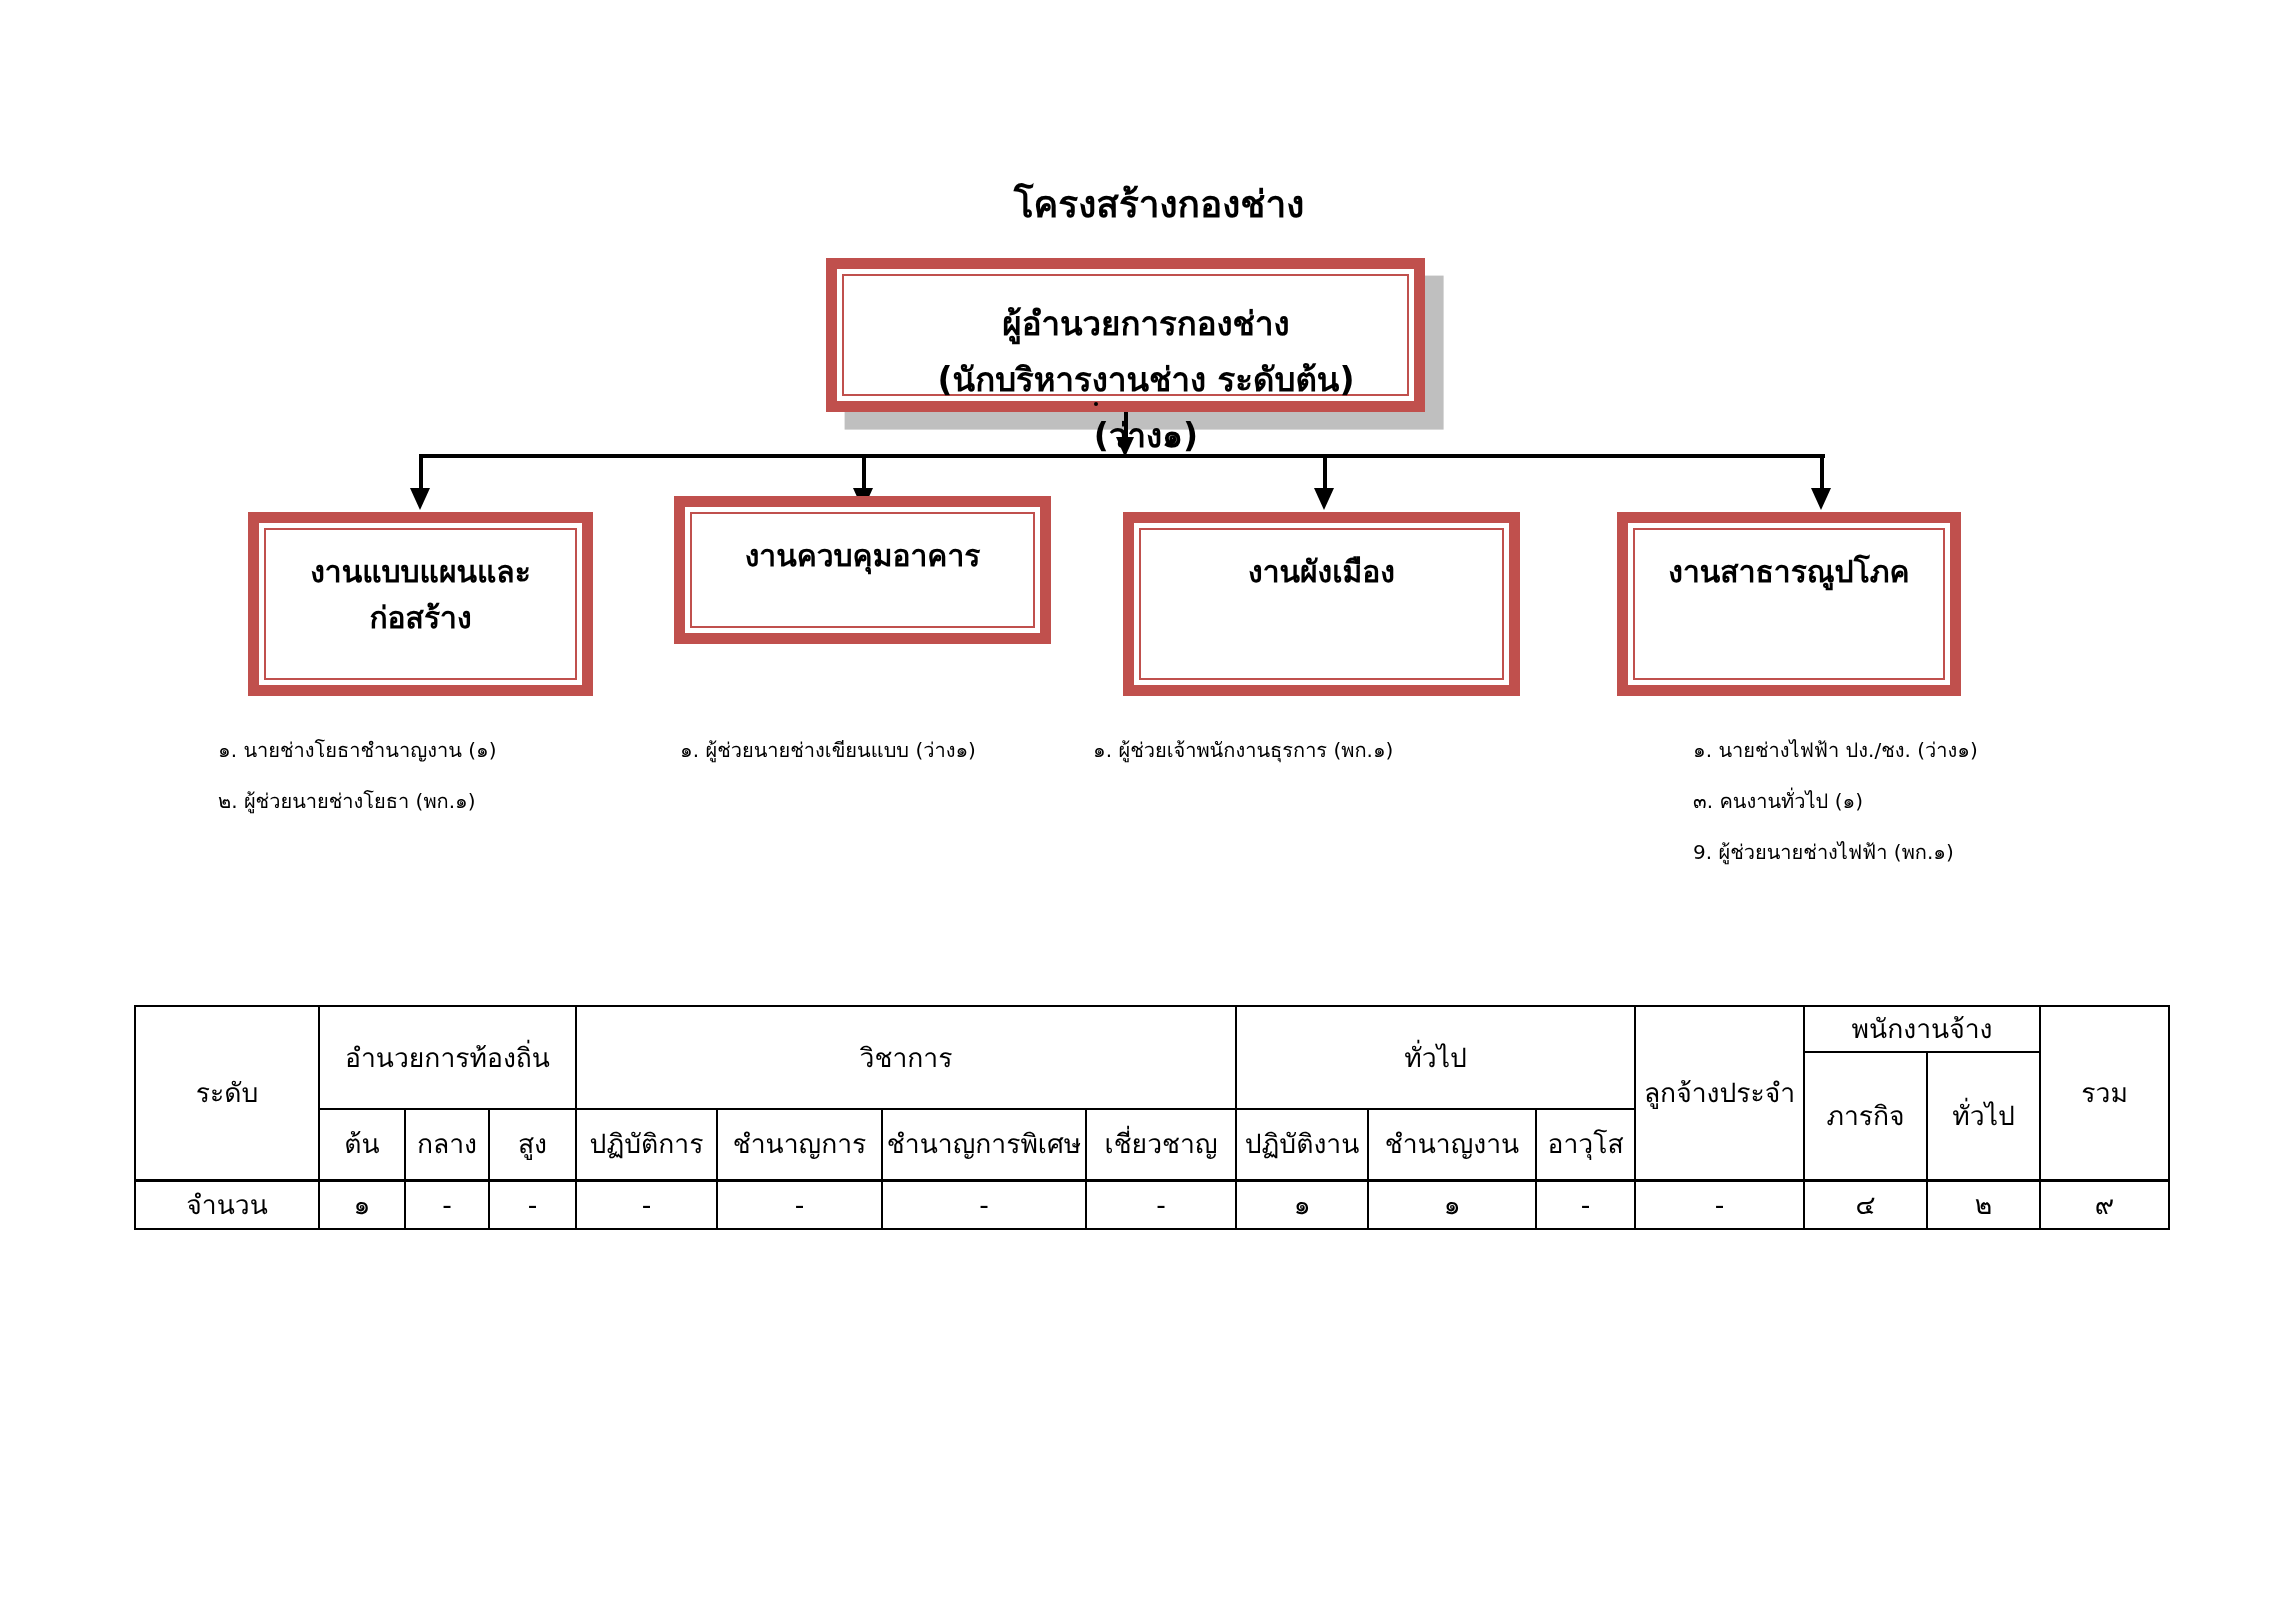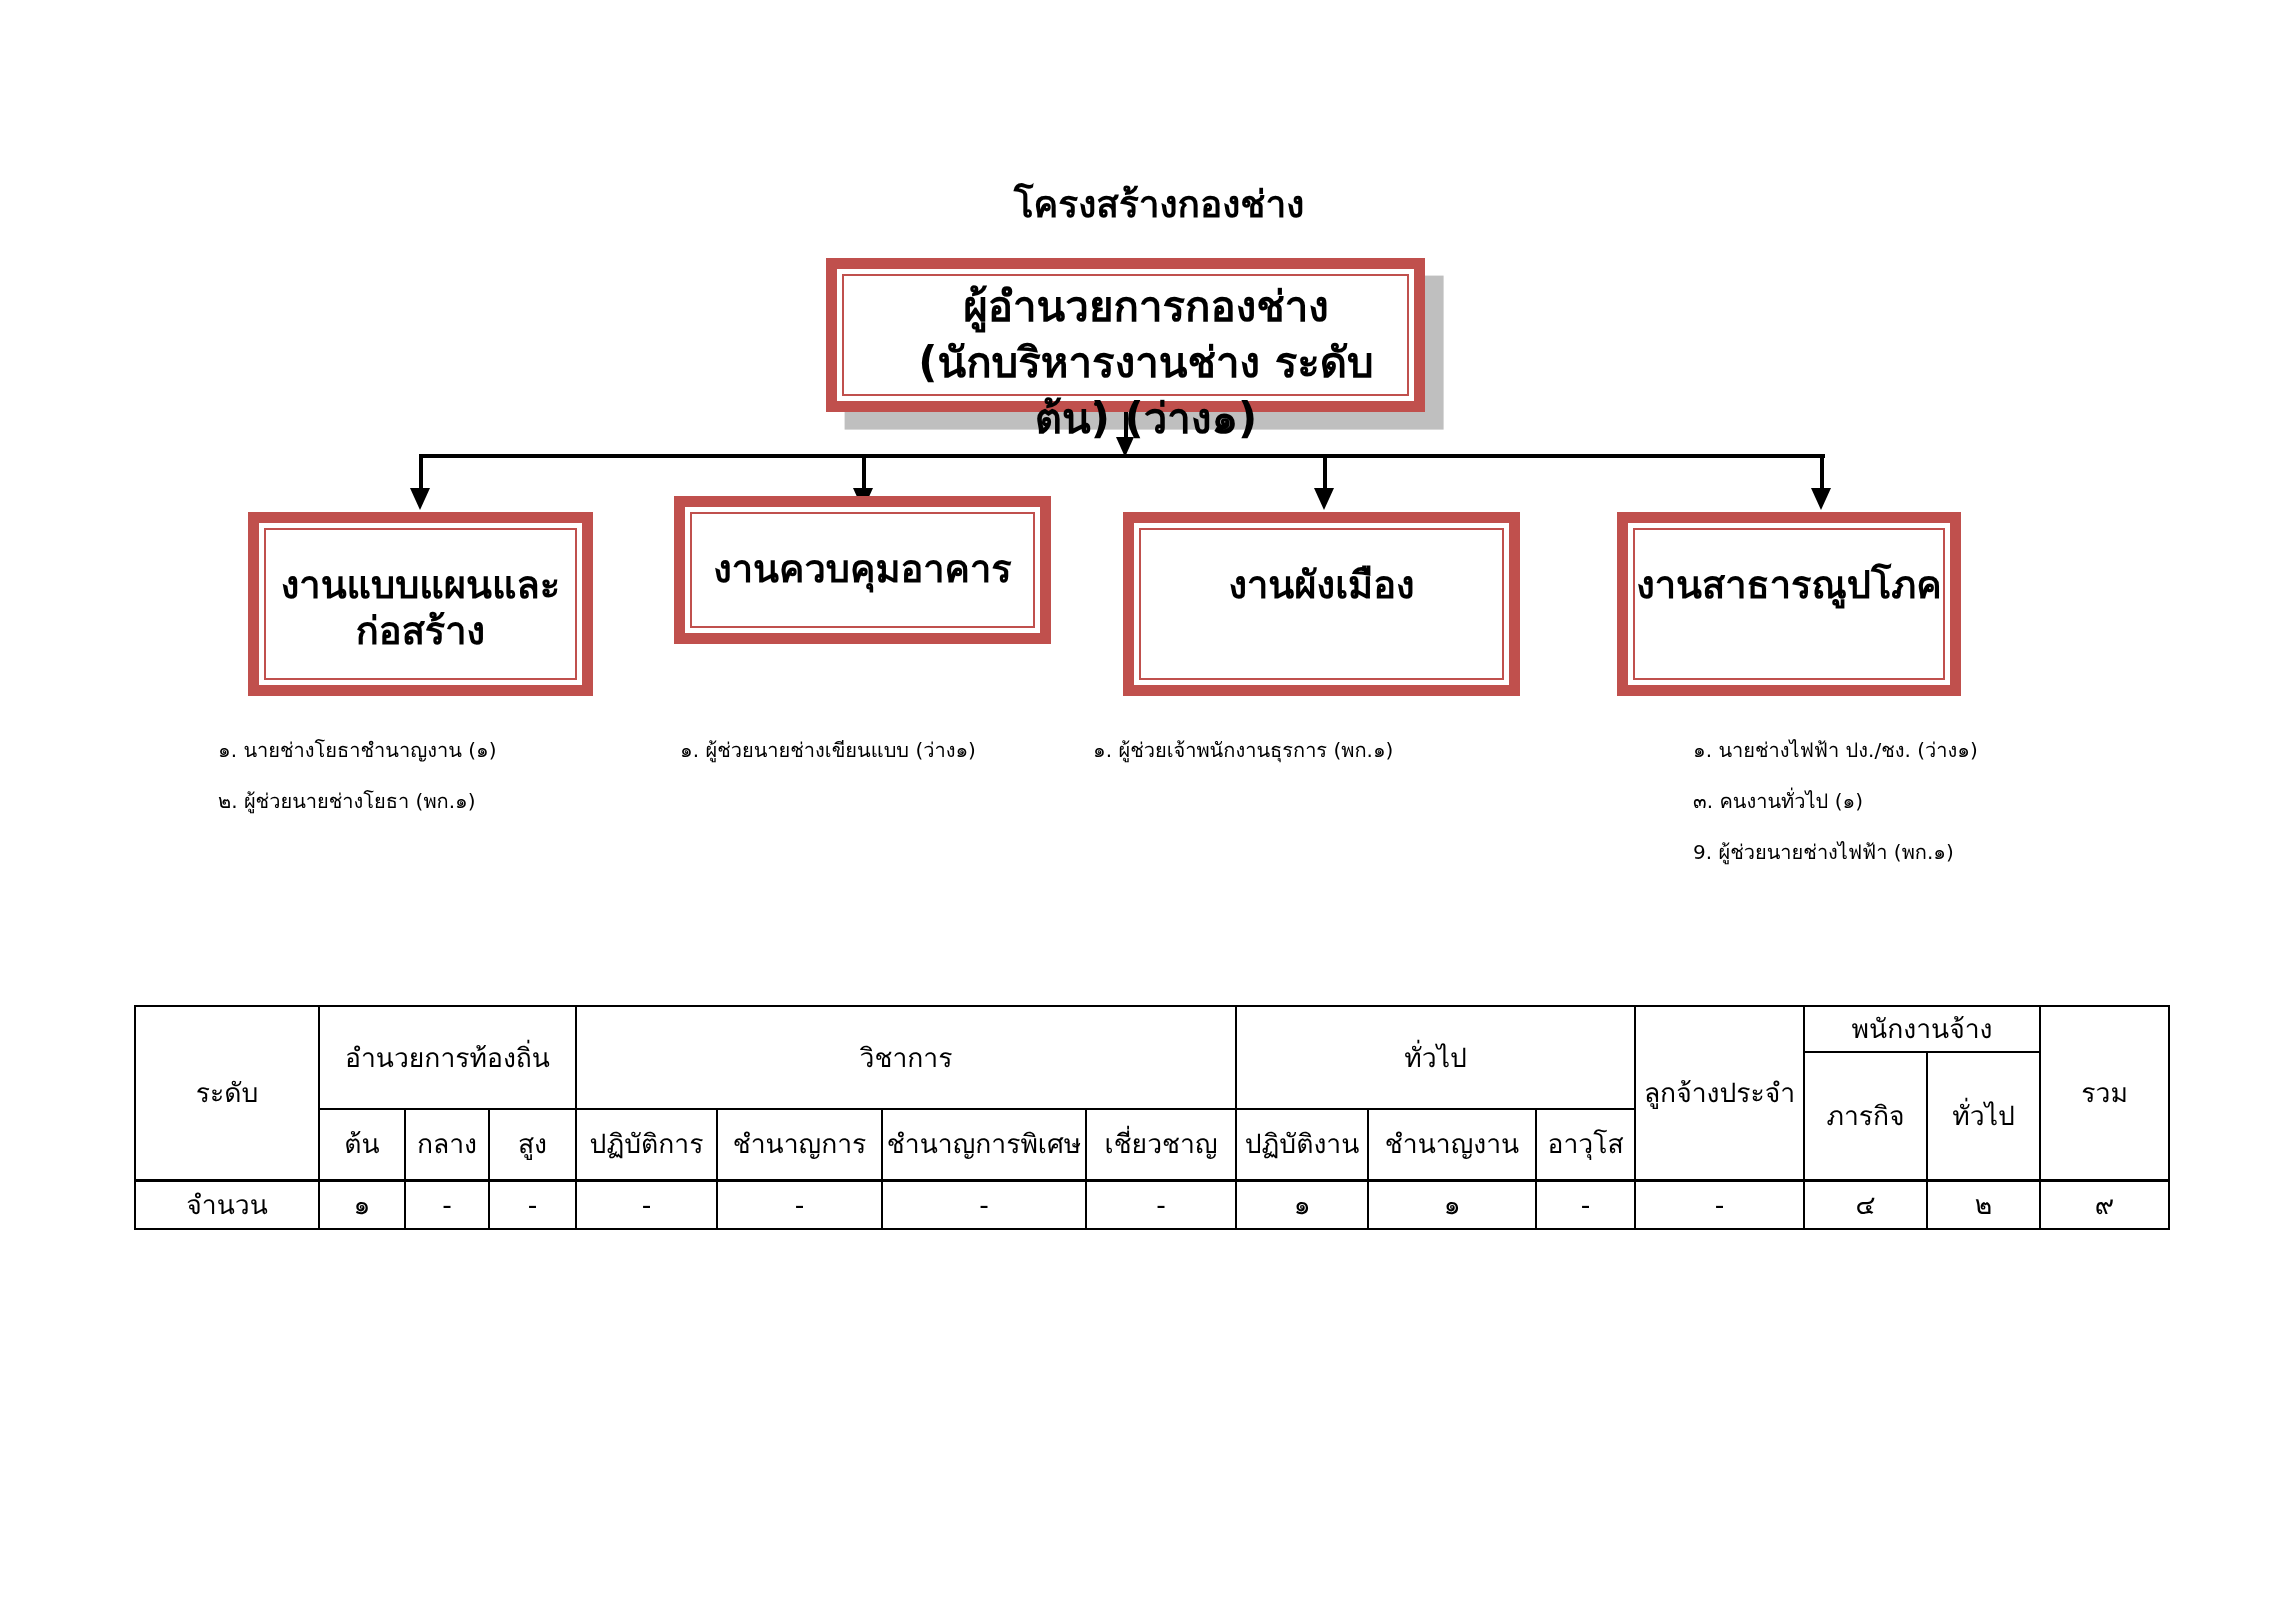--- a/index.html
+++ b/index.html
@@ -26,22 +26,22 @@
   .org-box{position:absolute;}
   .box-band{position:absolute;inset:0;background:var(--box-red);}
   .box-gap{position:absolute;inset:10.8px;background:#fff;}
   .box-inner{
     position:absolute;inset:15.7px;
     border:2.9px solid var(--box-red);
     background:#fff;
     text-align:center;
   }
   .root-box .box-band{box-shadow:18.6px 17.6px 0 0 var(--shadow-gray);}
-  .root-box .box-text{padding-top:3px;font-size:42px;font-weight:bold;line-height:56px;margin-left:41px;}
-  .dept-box .box-text{padding-top:32px;font-size:38px;font-weight:bold;line-height:46px;}
+  .root-box .box-text{padding-top:20px;font-size:33px;font-weight:bold;line-height:56px;margin-left:41px;}
+  .dept-box .box-text{padding-top:19px;font-size:30px;font-weight:bold;line-height:46px;}
   
   .cline{position:absolute;background:var(--line-black);}
   .arrow-down{
     position:absolute;width:0;height:0;
     border-left:10.8px solid transparent;
     border-right:10.8px solid transparent;
     border-top:22.5px solid var(--line-black);
   }
   .arrow-down.small{
     border-left:9.8px solid transparent;

